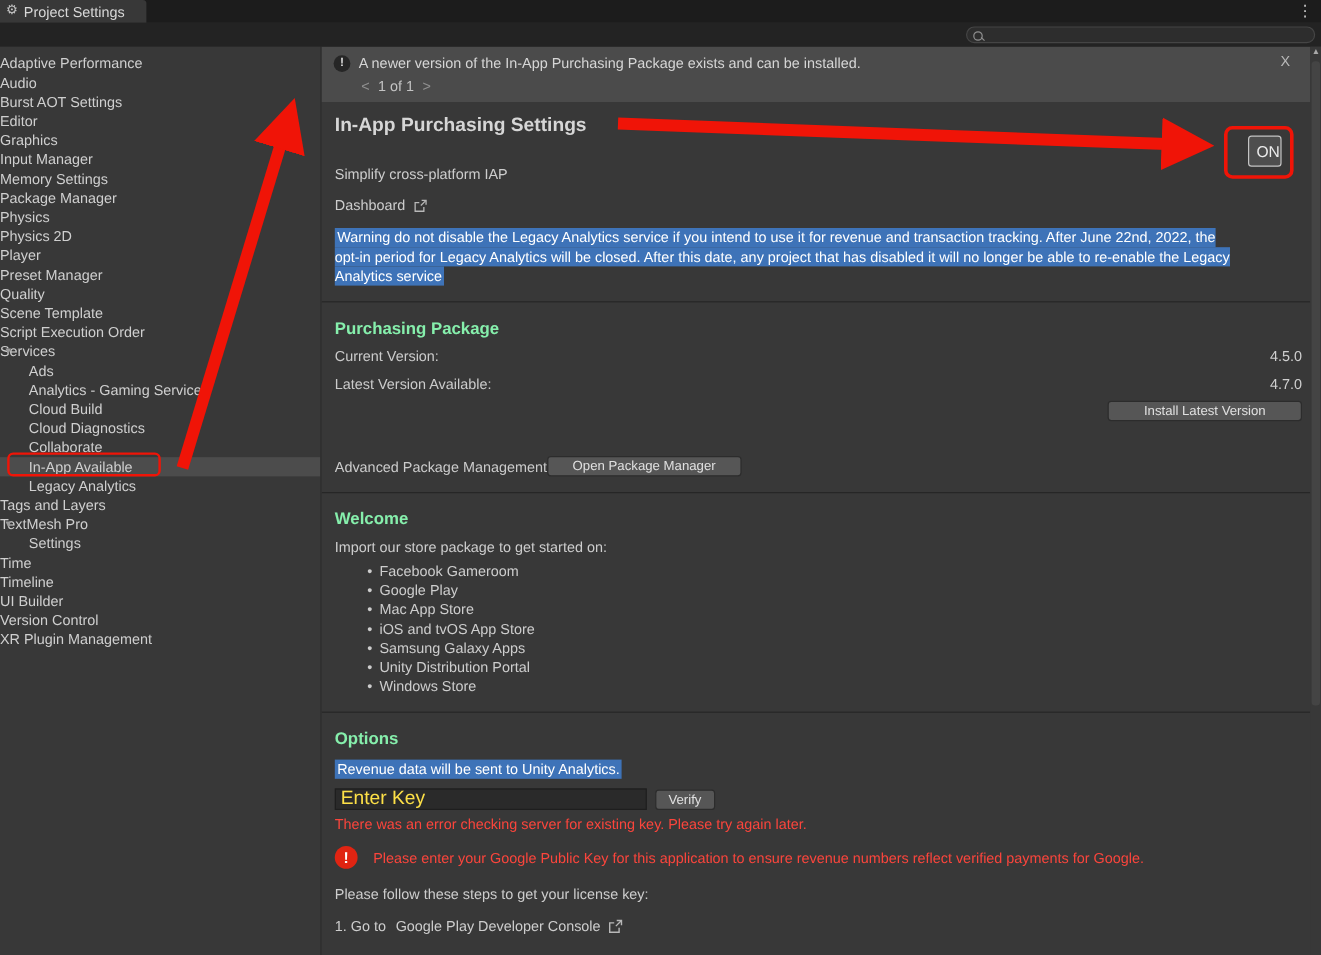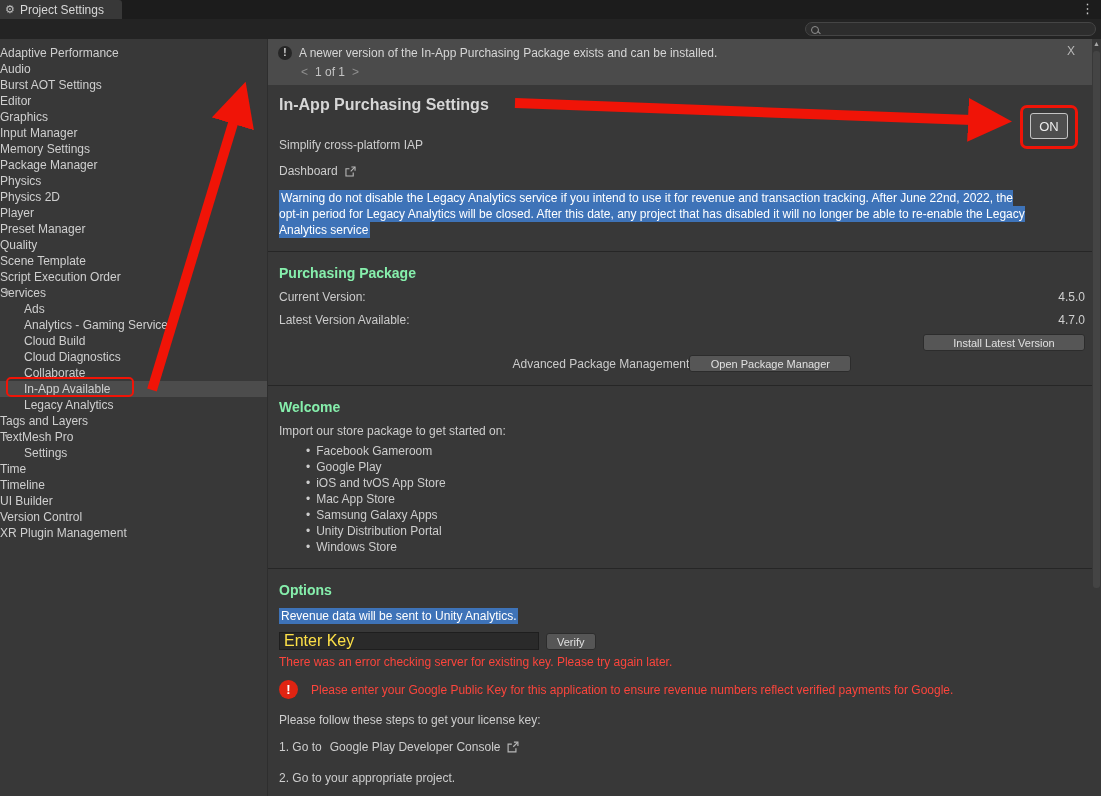--- a/index.html
+++ b/index.html
@@ -43,40 +43,40 @@
   .notif-line1 { display:flex; align-items:center; gap:7px; color:#d6d6d6; height:16px; }
   .notif-icon { flex:0 0 auto; width:14px; height:14px; border-radius:50%; background:#262626; color:#dcdcdc; text-align:center; line-height:14px; font-size:10px; font-weight:bold; }
   .notif-close { position:absolute; right:17px; top:5px; color:#b8b8b8; font-size:12px; cursor:default; }
   .notif-pager { display:flex; gap:7px; margin:3px 0 0 23px; height:16px; line-height:16px; }
   .pager-arrow { color:#8f8f8f; }
   .pager-count { color:#c4c4c4; }
   
   .content { padding:0 7px 0 11px; }
   .page-title { font-size:16px; font-weight:600; color:#d6d6d6; margin:11px 0 0 0; }
   .on-button {
-    position:absolute; top:74px; right:33px; width:38px; height:26px;
+    position:absolute; top:74px; right:33px; width:28px; height:26px;
     background:#4e4e4e; border:1px solid #c4c4c4; border-radius:3px;
     color:#ececec; font-size:13px; font-family:inherit; text-align:center; line-height:24px; box-sizing:border-box;
   }
   .simplify-label { margin-top:24px; color:#cdcdcd; }
   .dashboard-row { margin-top:12px; display:flex; align-items:center; gap:6px; color:#cdcdcd; }
   .ext-icon { display:inline-block; vertical-align:middle; }
   .warn-wrap { width:746px; margin-top:12px; line-height:16px; }
   .hl { background:#3e73b8; color:#ffffff; padding:1px 2px; }
   .sep { border:none; border-top:1px solid #262626; margin:13px -7px 0 -11px; }
   .section-h { font-size:14px; font-weight:bold; color:#86efac; margin-top:13px; }
   .kv-row { display:flex; justify-content:space-between; align-items:center; margin-top:9px; }
   .kv-row .v { color:#cfcfcf; }
   .btn {
     background:#565656; border:1px solid #2c2c2c; border-radius:3px; color:#e0e0e0;
     font-size:11px; font-family:inherit; padding:2px 10px; line-height:12px; height:17px; box-sizing:border-box;
   }
   .btn.wide { width:162px; }
   .install-row { display:flex; justify-content:flex-end; margin-top:7px; }
-  .adv-row { display:flex; justify-content:center; align-items:center; margin-top:4px; }
+  .adv-row { display:flex; justify-content:flex-start; align-items:center; margin-top:29px; }
   .welcome-intro { margin-top:9px; color:#cdcdcd; }
   .store-list { list-style:none; margin:5px 0 0 27px; padding:0; }
   .store-item { line-height:16px; color:#cdcdcd; }
   .store-item .bullet { margin-right:6px; }
   .opt-note-row { margin-top:10px; line-height:16px; }
   .key-row { display:flex; align-items:center; gap:7px; margin-top:8px; }
   .key-input {
     width:250px; height:16px; background:#2a2a2a; border:1px solid #1e1e1e; color:#fde047;
     font-size:16px; font-family:inherit; padding:0 4px; box-sizing:content-box;
   }
@@ -211,22 +211,22 @@
           <button class="btn wide">Open Package Manager</button>
         </div>
 
         <hr class="sep">
 
         <div class="section-h">Welcome</div>
         <div class="welcome-intro">Import our store package to get started on:</div>
         <ul class="store-list">
             <li class="store-item"><span class="bullet">•</span><span>Facebook Gameroom</span></li>
             <li class="store-item"><span class="bullet">•</span><span>Google Play</span></li>
+            <li class="store-item"><span class="bullet">•</span><span>Mac App Store</span></li>
             <li class="store-item"><span class="bullet">•</span><span>iOS and tvOS App Store</span></li>
-            <li class="store-item"><span class="bullet">•</span><span>Mac App Store</span></li>
             <li class="store-item"><span class="bullet">•</span><span>Samsung Galaxy Apps</span></li>
             <li class="store-item"><span class="bullet">•</span><span>Unity Distribution Portal</span></li>
             <li class="store-item"><span class="bullet">•</span><span>Windows Store</span></li>
           </ul>
 
         <hr class="sep">
 
         <div class="section-h">Options</div>
 
         <div class="opt-note-row">

